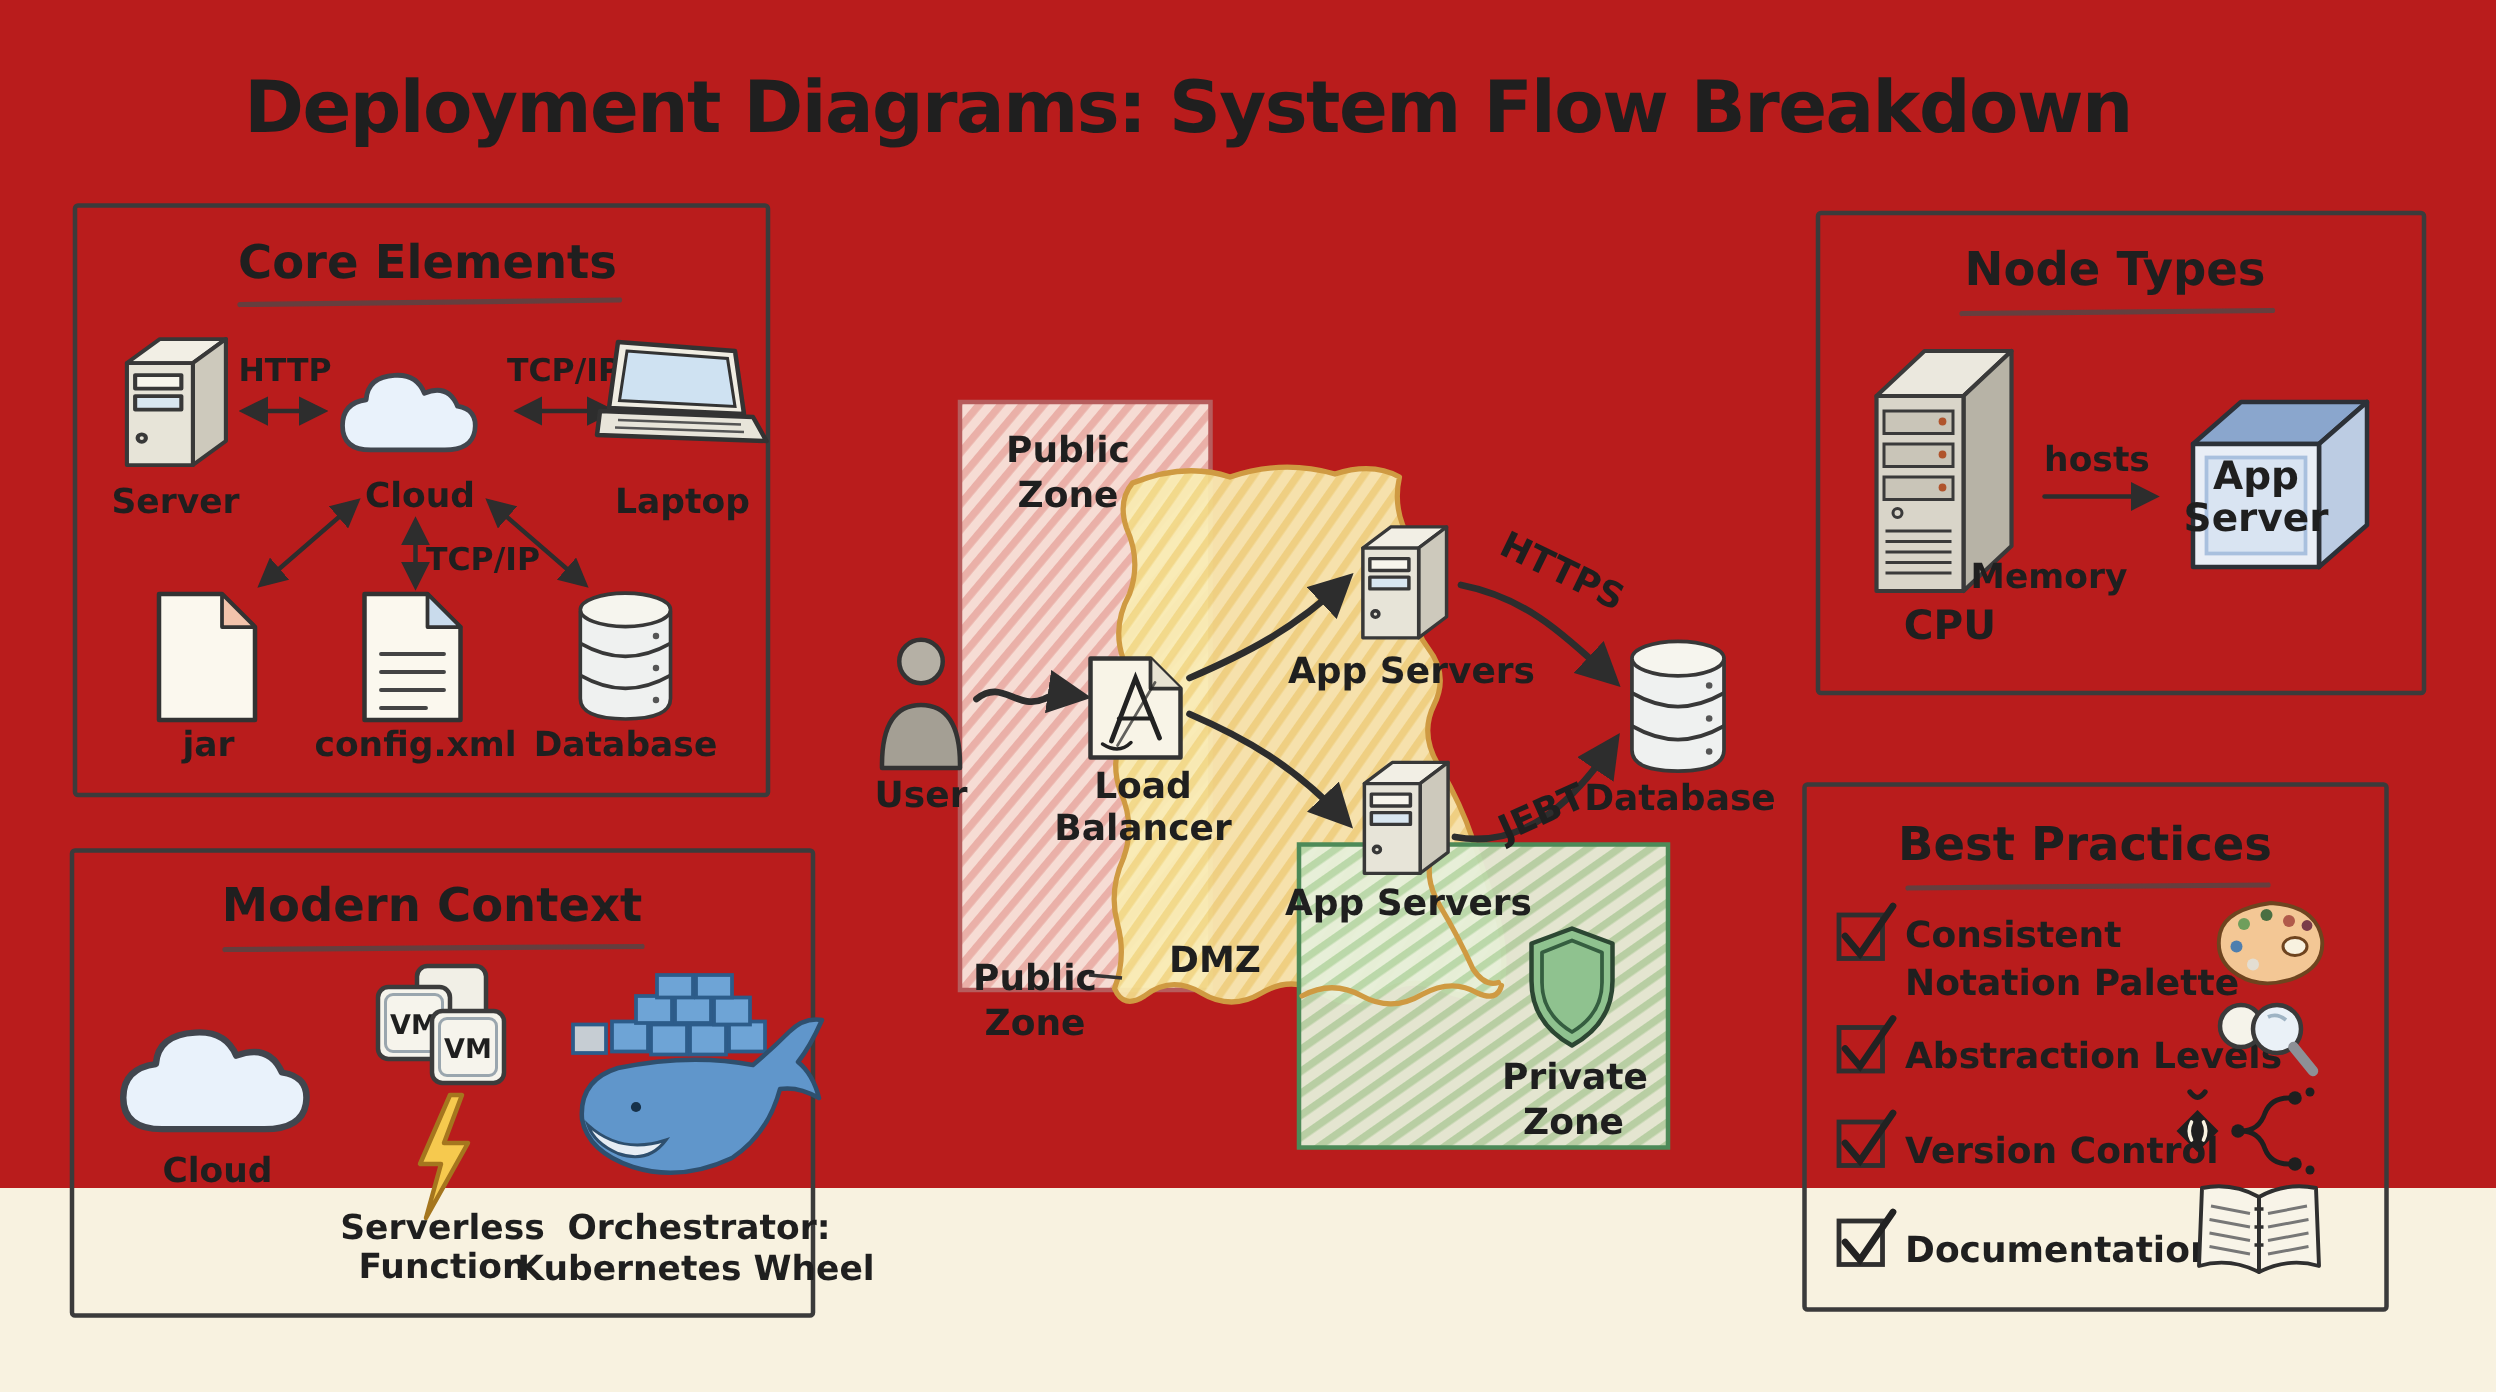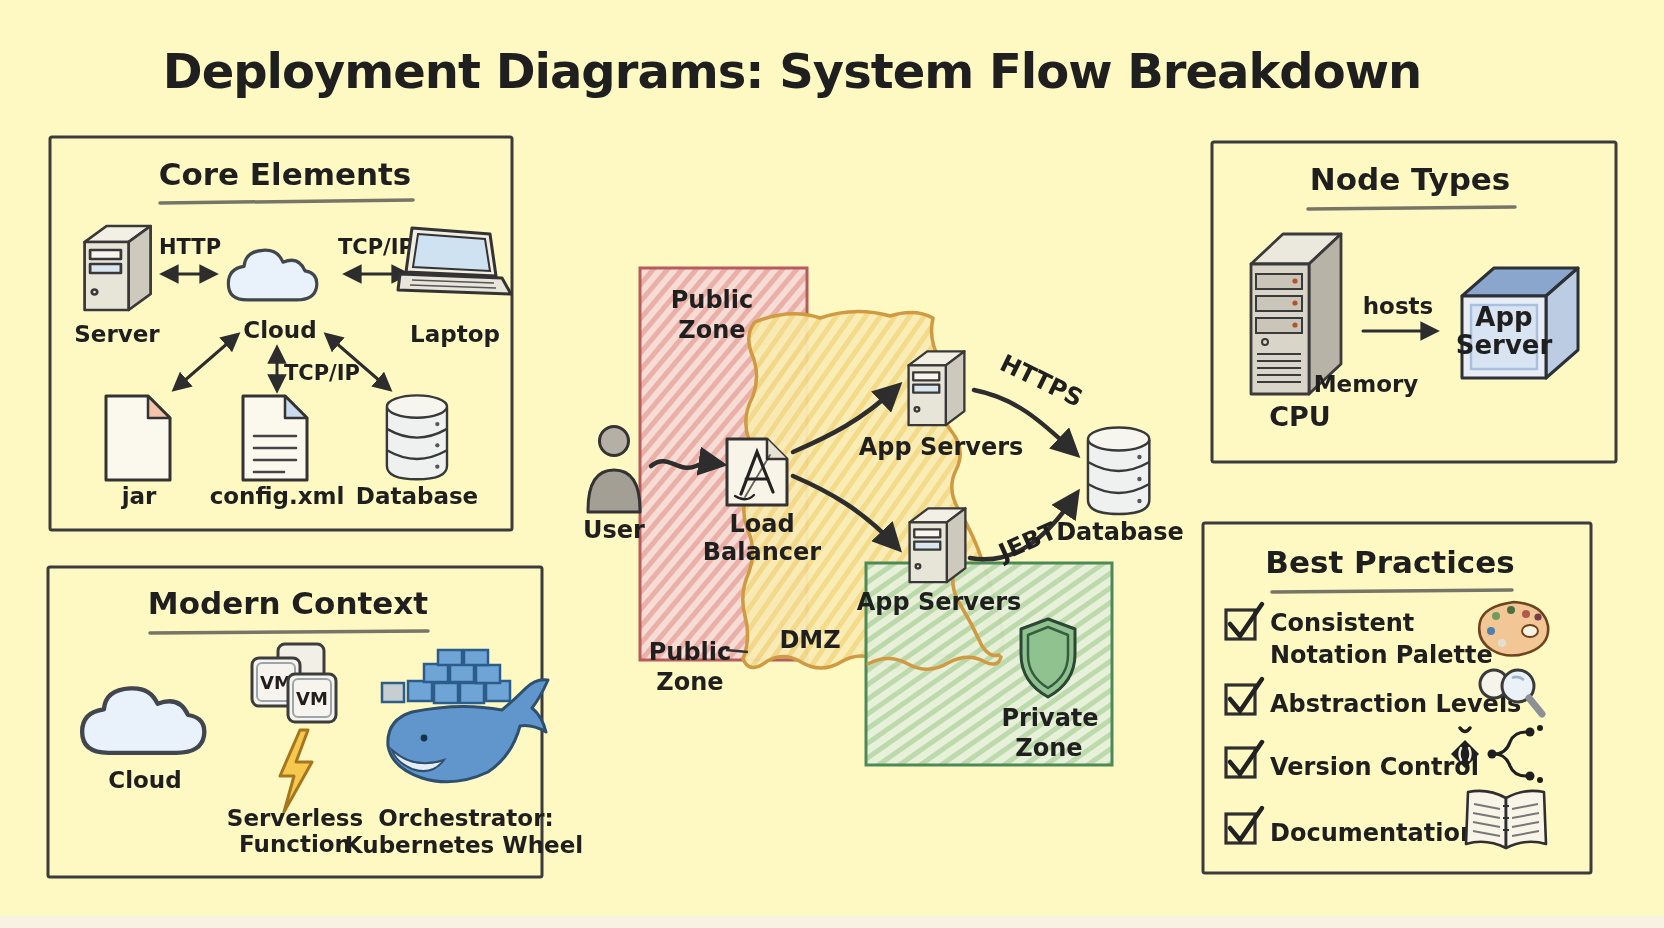--- a/index.html
+++ b/index.html
@@ -1,16 +1,16 @@
 <!DOCTYPE html>
 <html><head>
 <meta charset="utf-8">
 <style>
   html,body{margin:0;padding:0;background:#f8f2e0;width:1664px;height:928px;overflow:hidden}
-  #stage{position:relative;width:1664px;height:916px;background:#fef9c3}
+  #stage{position:relative;width:1664px;height:792px;background:#b91c1c}
   svg text{fill:#1f1f1f}
   .tt{font:700 48px "DejaVu Sans",sans-serif;letter-spacing:-1px}
   .tp{font:700 31px "DejaVu Sans",sans-serif}
   .tl{font:700 23px "DejaVu Sans",sans-serif}
   .ts{font:700 21px "DejaVu Sans",sans-serif}
   .tz{font:700 24px "DejaVu Sans",sans-serif}
   .ti{font:700 24px "DejaVu Sans",sans-serif}
   .tvm{font:700 18px "DejaVu Sans",sans-serif}
   .tcube{font:700 26px "DejaVu Sans",sans-serif}
   .tcpu{font:700 27px "DejaVu Sans",sans-serif}

